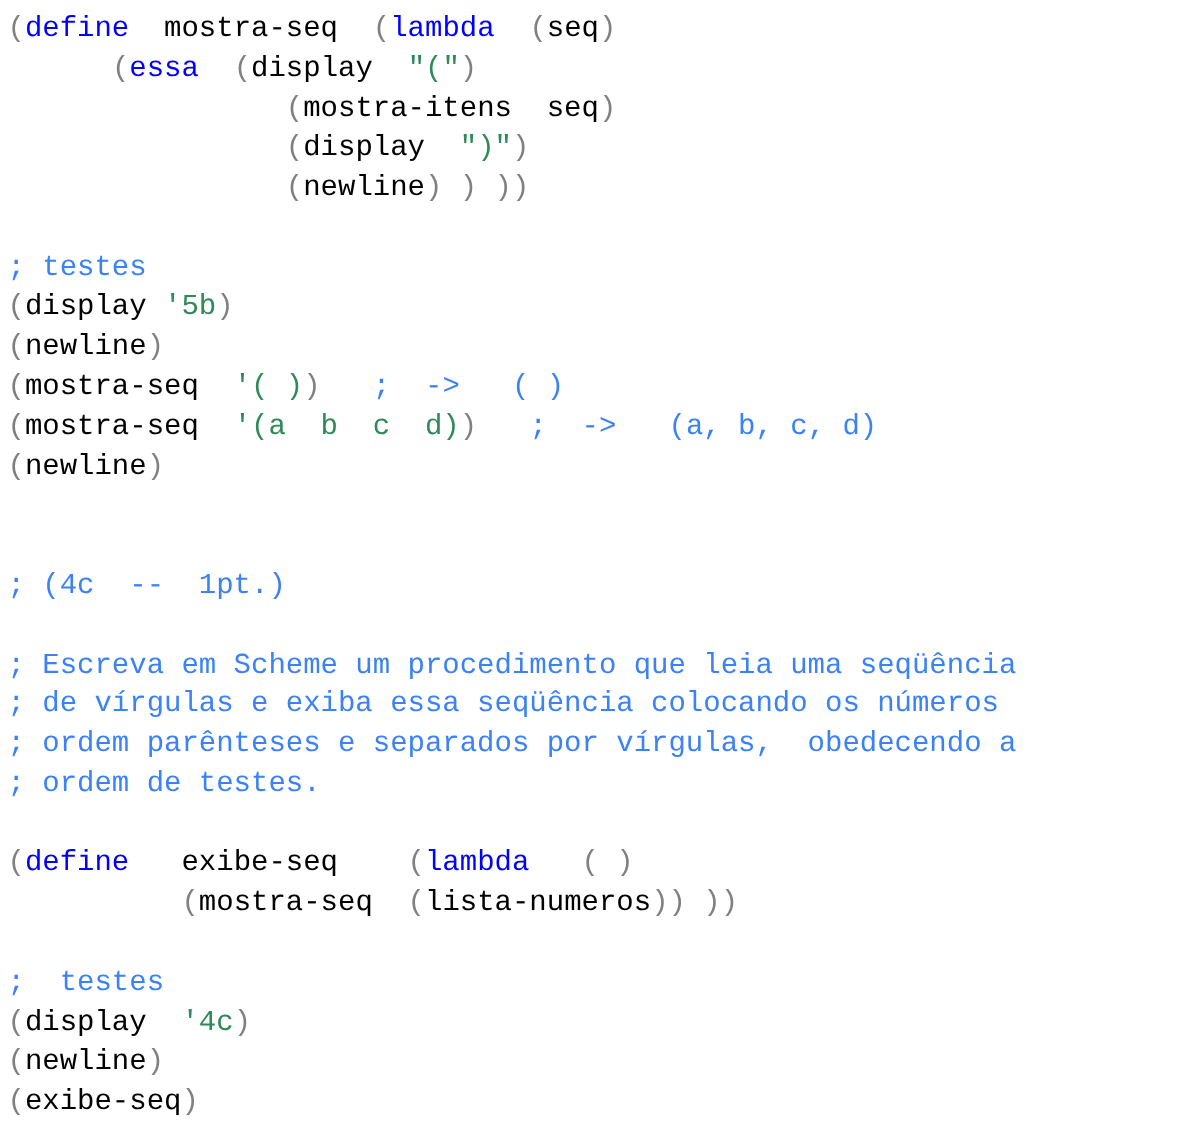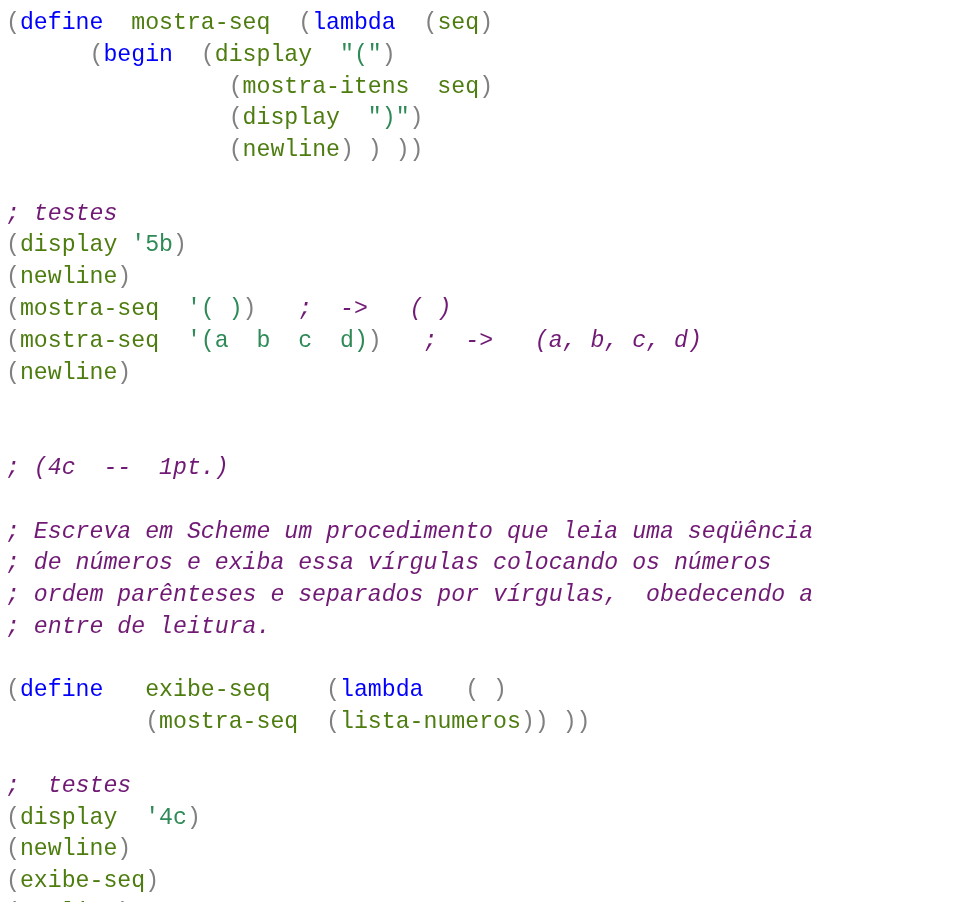--- a/index.html
+++ b/index.html
@@ -11,48 +11,48 @@
   pre.code {
     font-family: "Courier New", Courier, monospace;
     font-size: 23.2px;
     line-height: 1.37;
     white-space: pre;
     margin: 0;
     padding: 8px 6px;
     color: #808080;
   }
   .kw   { color: #0100fc; text-align: right; }   
-  .nm   { color: #4d7c0f; text-align: center; }   
+  .nm   { color: #000000; text-align: center; }   
   .lit  { color: #2e8a57; }   
-  .cm   { color: #701a75; font-style: italic; }   
+  .cm   { color: #3b82f6; }   
   .punc { color: #808080; }   
 </style>
 </head>
 <body>
 
 <pre class="code"><span class="punc">(</span><span class="kw">define</span><span class="nm">  mostra-seq  </span><span class="punc">(</span><span class="kw">lambda</span><span class="punc">  </span><span class="punc">(</span><span class="nm">seq</span><span class="punc">)</span>
-<span class="punc">      </span><span class="punc">(</span><span class="kw">begin</span><span class="punc">  </span><span class="punc">(</span><span class="nm">display</span><span class="punc">  </span><span class="lit">"("</span><span class="punc">)</span>
+<span class="punc">      </span><span class="punc">(</span><span class="kw">essa</span><span class="punc">  </span><span class="punc">(</span><span class="nm">display</span><span class="punc">  </span><span class="lit">"("</span><span class="punc">)</span>
 <span class="punc">                </span><span class="punc">(</span><span class="nm">mostra-itens  seq</span><span class="punc">)</span>
 <span class="punc">                </span><span class="punc">(</span><span class="nm">display</span><span class="punc">  </span><span class="lit">")"</span><span class="punc">)</span>
 <span class="punc">                </span><span class="punc">(</span><span class="nm">newline</span><span class="punc">) ) ))</span>
 
 <span class="cm">; testes</span>
 <span class="punc">(</span><span class="nm">display</span><span class="punc"> </span><span class="lit">'5b</span><span class="punc">)</span>
 <span class="punc">(</span><span class="nm">newline</span><span class="punc">)</span>
 <span class="punc">(</span><span class="nm">mostra-seq</span><span class="punc">  </span><span class="lit">'( )</span><span class="punc">)   </span><span class="cm">;  -&gt;   ( )</span>
 <span class="punc">(</span><span class="nm">mostra-seq</span><span class="punc">  </span><span class="lit">'(a  b  c  d)</span><span class="punc">)   </span><span class="cm">;  -&gt;   (a, b, c, d)</span>
 <span class="punc">(</span><span class="nm">newline</span><span class="punc">)</span>
 
 
 <span class="cm">; (4c  --  1pt.)</span>
 
 <span class="cm">; Escreva em Scheme um procedimento que leia uma seqüência</span>
-<span class="cm">; de números e exiba essa vírgulas colocando os números</span>
+<span class="cm">; de vírgulas e exiba essa seqüência colocando os números</span>
 <span class="cm">; ordem parênteses e separados por vírgulas,  obedecendo a</span>
-<span class="cm">; entre de leitura.</span>
+<span class="cm">; ordem de testes.</span>
 
 <span class="punc">(</span><span class="kw">define</span><span class="nm">   exibe-seq    </span><span class="punc">(</span><span class="kw">lambda</span><span class="punc">   </span><span class="punc">( )</span>
 <span class="punc">          </span><span class="punc">(</span><span class="nm">mostra-seq</span><span class="punc">  </span><span class="punc">(</span><span class="nm">lista-numeros</span><span class="punc">)) ))</span>
 
 <span class="cm">;  testes</span>
 <span class="punc">(</span><span class="nm">display</span><span class="punc">  </span><span class="lit">'4c</span><span class="punc">)</span>
 <span class="punc">(</span><span class="nm">newline</span><span class="punc">)</span>
 <span class="punc">(</span><span class="nm">exibe-seq</span><span class="punc">)</span>
 <span class="punc">(</span><span class="nm">newline</span><span class="punc">)</span>
 </pre>

